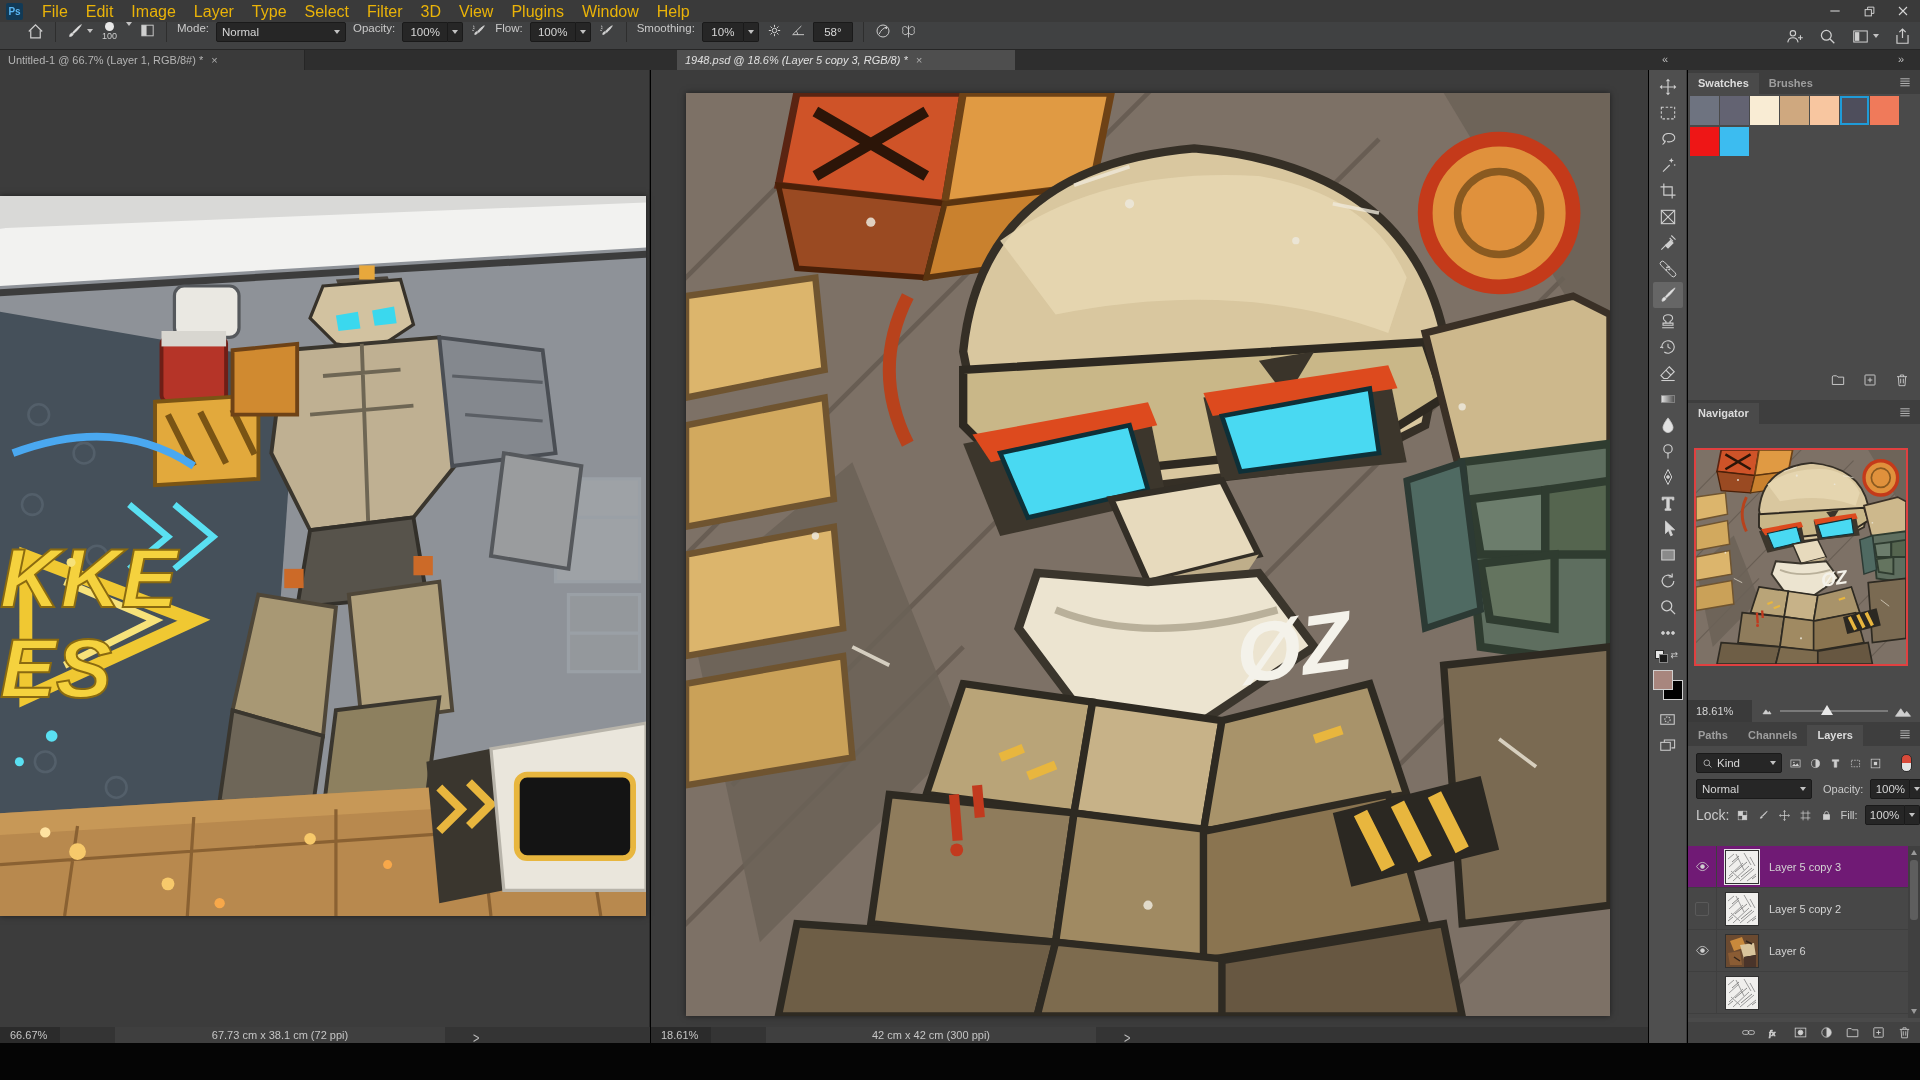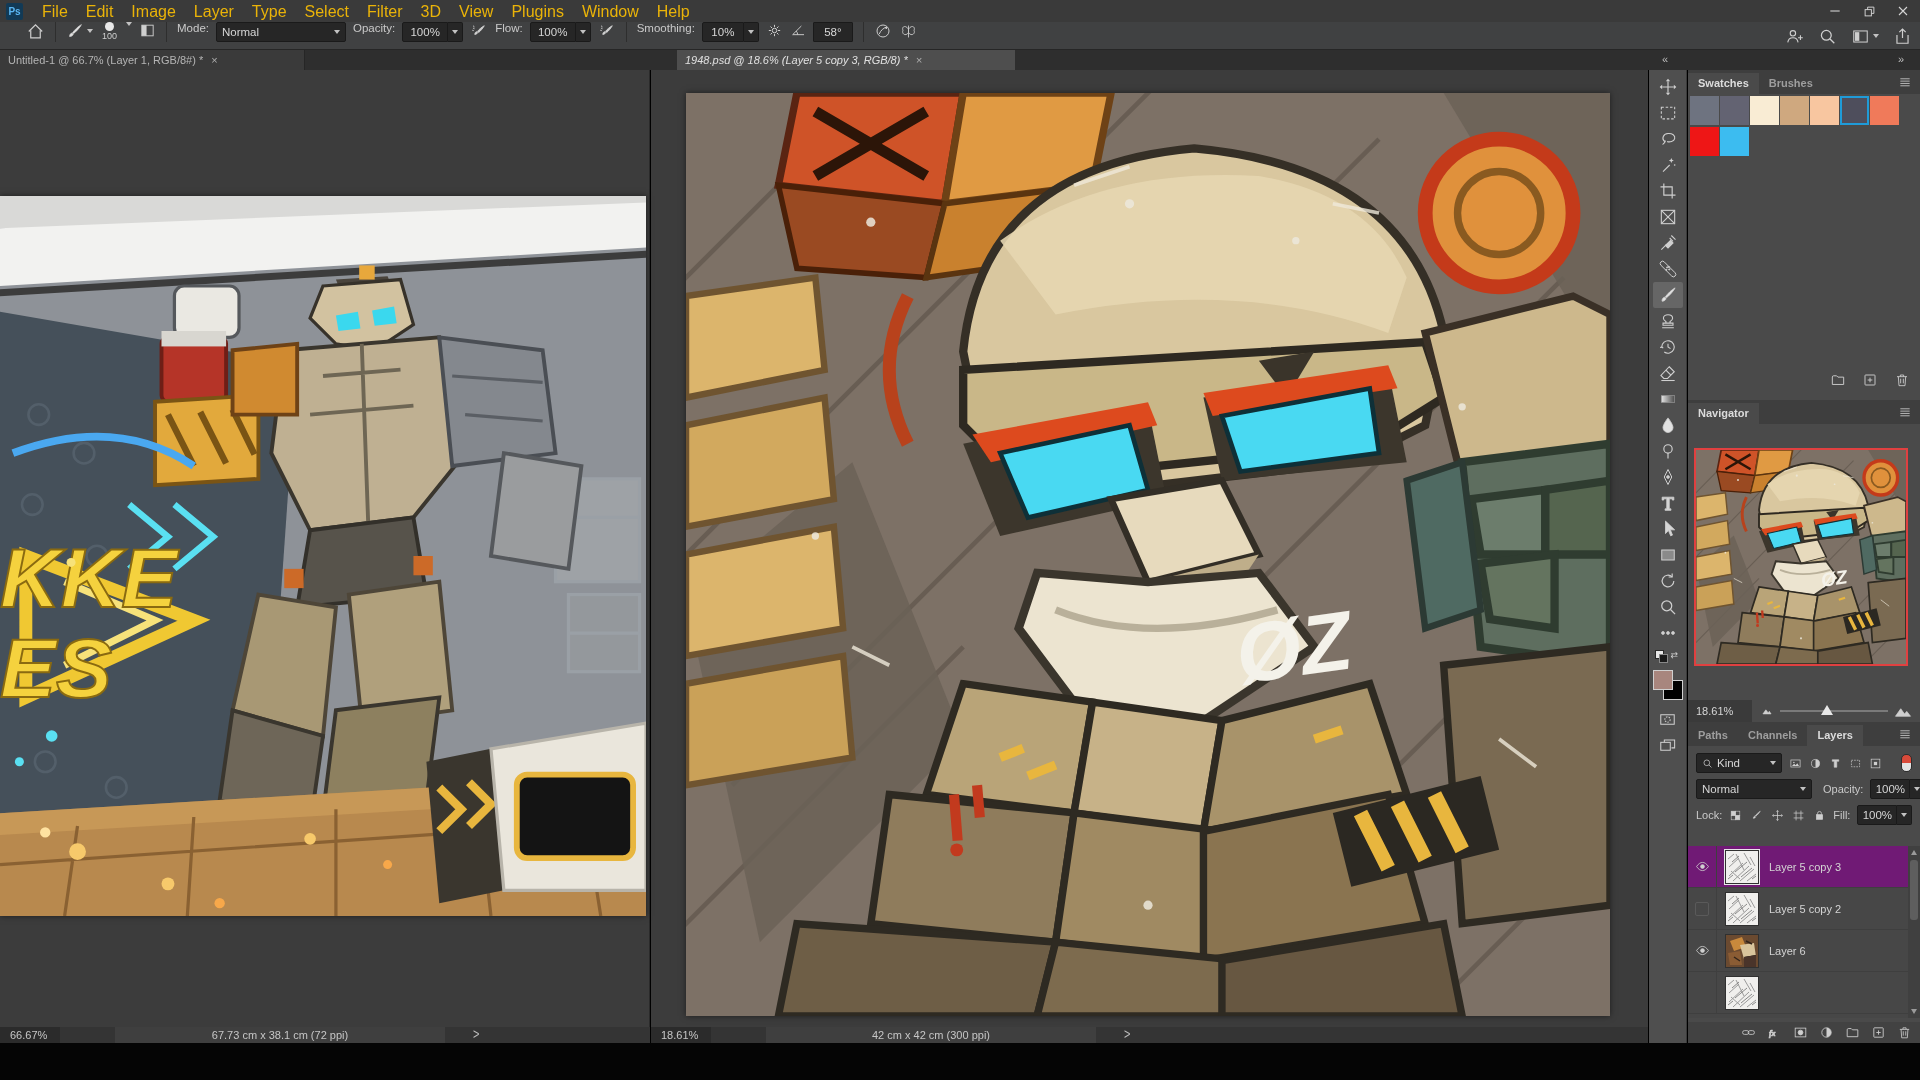--- a/index.html
+++ b/index.html
@@ -40,21 +40,21 @@
   .doctab .x{color:#adadad;font-size:11px;}
   #tab-left{left:0;width:288px;background:#3a3a3a;color:#b4b4b4;border-right:1px solid #262626;}
   #tab-right{left:677px;width:322px;background:#4e4e4e;color:#e0e0e0;font-style:italic;}
   .collapse-chev{position:absolute;top:3px;font-size:11px;color:#bdbdbd;letter-spacing:-1px;}
   
   #pane-left{left:0;top:70px;width:650px;height:973px;background:#3c3c3c;border-right:1px solid #2a2a2a;box-sizing:border-box;}
   #pane-right{left:651px;top:70px;width:997px;height:973px;background:#3c3c3c;}
   #canvas-left{left:0;top:196px;width:646px;height:720px;box-shadow:0 0 6px rgba(0,0,0,.5);}
   #canvas-right{left:686px;top:93px;width:924px;height:923px;box-shadow:0 0 6px rgba(0,0,0,.5);}
   
-  .statusbar{position:absolute;height:16px;top:1027px;background:#343434;display:flex;align-items:flex-start;font-size:11px;color:#c6c6c6;}
+  .statusbar{position:absolute;height:16px;top:1027px;background:#343434;display:flex;align-items:flex-end;font-size:11px;color:#c6c6c6;}
   #status-left{left:0;width:650px;}
   #status-right{left:651px;width:997px;}
   .zoombox{background:#2b2b2b;height:100%;display:flex;align-items:center;padding:0 10px;min-width:60px;box-sizing:border-box;}
   .infobox{background:#3f3f3f;height:100%;display:flex;align-items:center;justify-content:center;margin-left:55px;width:330px;}
   .status-chev{margin-left:28px;color:#bdbdbd;font-size:11px;transform:scaleY(1.4);}
   
   #toolbar{left:1649px;top:70px;width:38px;height:973px;background:#4f4f4f;border-right:1px solid #3a3a3a;
            display:flex;flex-direction:column;align-items:center;box-sizing:border-box;padding-top:4px;}
   .tool{width:30px;height:26px;display:flex;align-items:center;justify-content:center;border-radius:2px;}
   .tool.active{background:#666;}
@@ -1036,21 +1036,21 @@
     </div>
     <span class="bar-label" style="font-size:11px;margin-left:4px;">Opacity:</span>
     <div class="flex" style="margin-left:auto;">
       <div class="vbox" style="width:38px;">100%</div>
       <div class="chevbtn">
           <span class="tri"></span>
         </div>
     </div>
   </div>
   <div class="lrow">
-    <span class="bar-label" style="font-size:11px;text-align:right;">Lock:</span>
+    <span class="bar-label" style="font-size:14px;text-align:right;">Lock:</span>
     <div id="lock-icons" class="flex" style="gap:8px;">
         <div>
           <svg class="ic" width="13" height="13">
             <use href="#i-checker"></use>
           </svg>
         </div>
         <div>
           <svg class="ic" width="13" height="13">
             <use href="#i-brushsm"></use>
           </svg>

